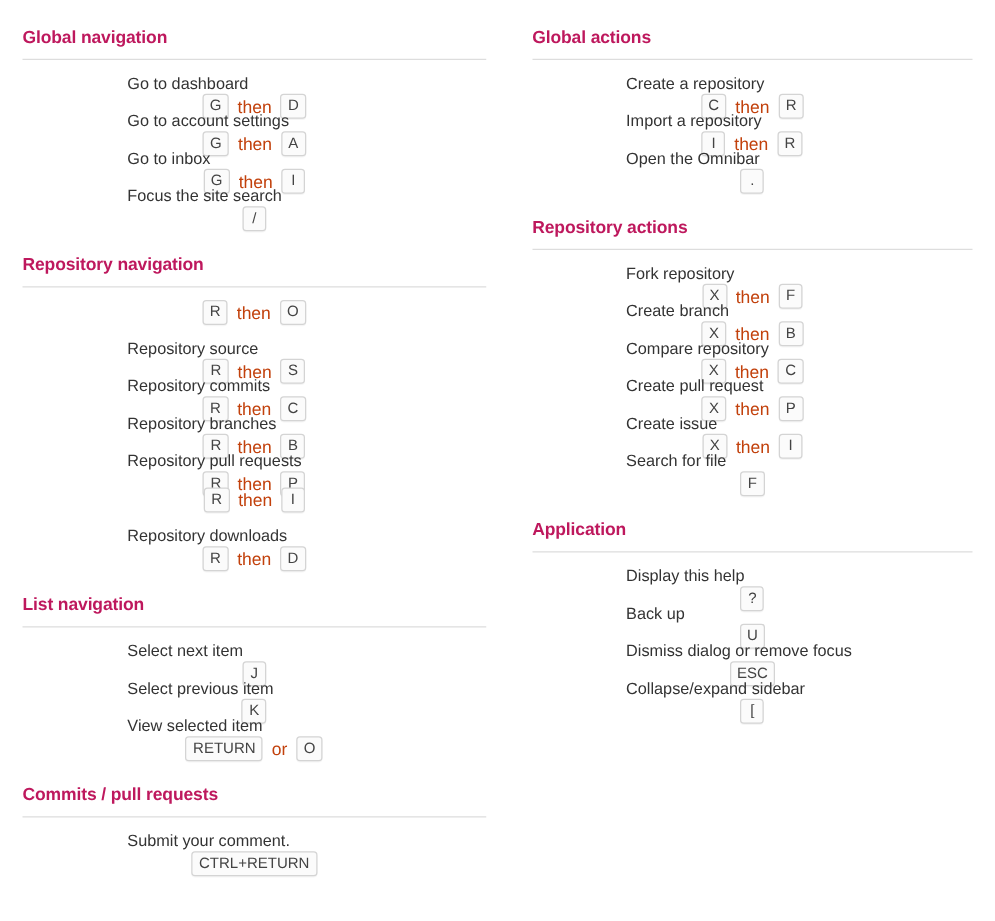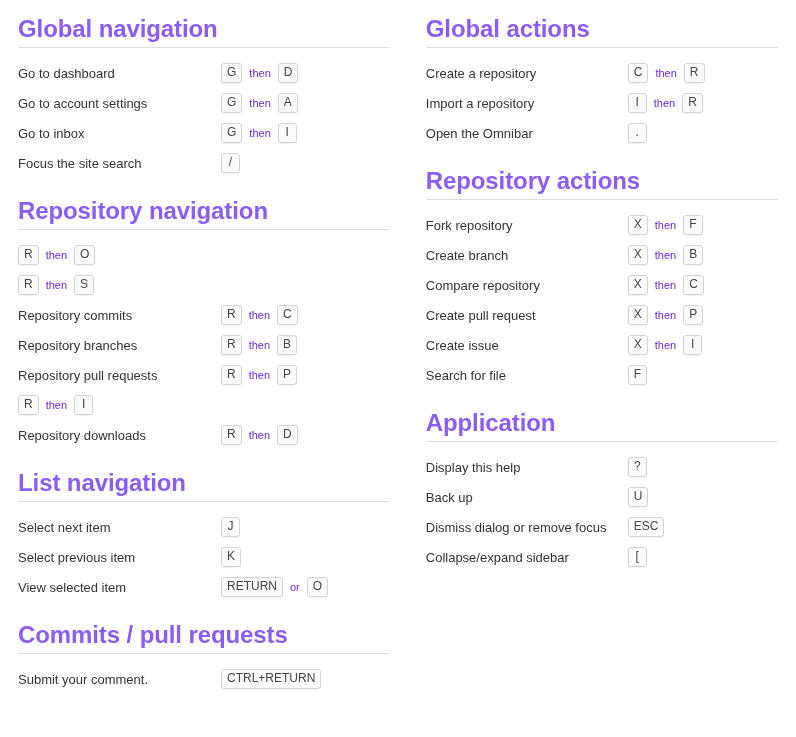--- a/index.html
+++ b/index.html
@@ -38,36 +38,36 @@
   .column.right {
     width: 361px;
   }
   .section {
     margin-bottom: 6px;
   }
   .section + .section {
     margin-top: 22px;
   }
   .section-heading {
-    font-size: 24px;
+    font-size: 14px;
     font-weight: bold;
-    color: #8b5cf6;
+    color: #be185d;
     line-height: 22px;
     margin: 0 0 7px 0;
     letter-spacing: -0.1px;
   }
   .section-rule {
     border: 0;
     border-top: 1px solid #dddddd;
     margin: 0 0 10px 0;
     height: 0;
   }
   .shortcut-row {
     display: flex;
-    flex-direction: row;
+    flex-direction: column;
     align-items: center;
     height: 30px;
   }
   .shortcut-label {
     font-size: 13px;
     line-height: 17px;
     color: #333333;
     white-space: nowrap;
     padding-right: 10px;
   }
@@ -93,22 +93,22 @@
     background: #fbfbfb;
     color: #444444;
     font-family: "Liberation Sans", sans-serif;
     font-size: 12px;
     line-height: 13px;
     text-align: center;
     box-shadow: 0 1px 0 rgba(0,0,0,0.04);
   }
   .connector {
     display: inline-block;
-    font-size: 11px;
-    color: #6d28d9;
+    font-size: 14px;
+    color: #c2410c;
     padding: 0 7px;
     line-height: 17px;
   }
 </style>
 </head>
 <body>
 
 <div class="page">
   <div class="column left">
       <div class="section">
@@ -149,20 +149,21 @@
         <h2 class="section-heading">Repository navigation</h2>
         <hr class="section-rule">
         <div class="shortcut-row">
           <div class="shortcut-keys">
             <span class="keycap">R</span>
             <span class="connector">then</span>
             <span class="keycap">O</span>
           </div>
         </div>
         <div class="shortcut-row">
+          <div class="shortcut-label">Repository source</div>
           <div class="shortcut-keys">
             <span class="keycap">R</span>
             <span class="connector">then</span>
             <span class="keycap">S</span>
           </div>
         </div>
         <div class="shortcut-row">
           <div class="shortcut-label">Repository commits</div>
           <div class="shortcut-keys">
             <span class="keycap">R</span>

